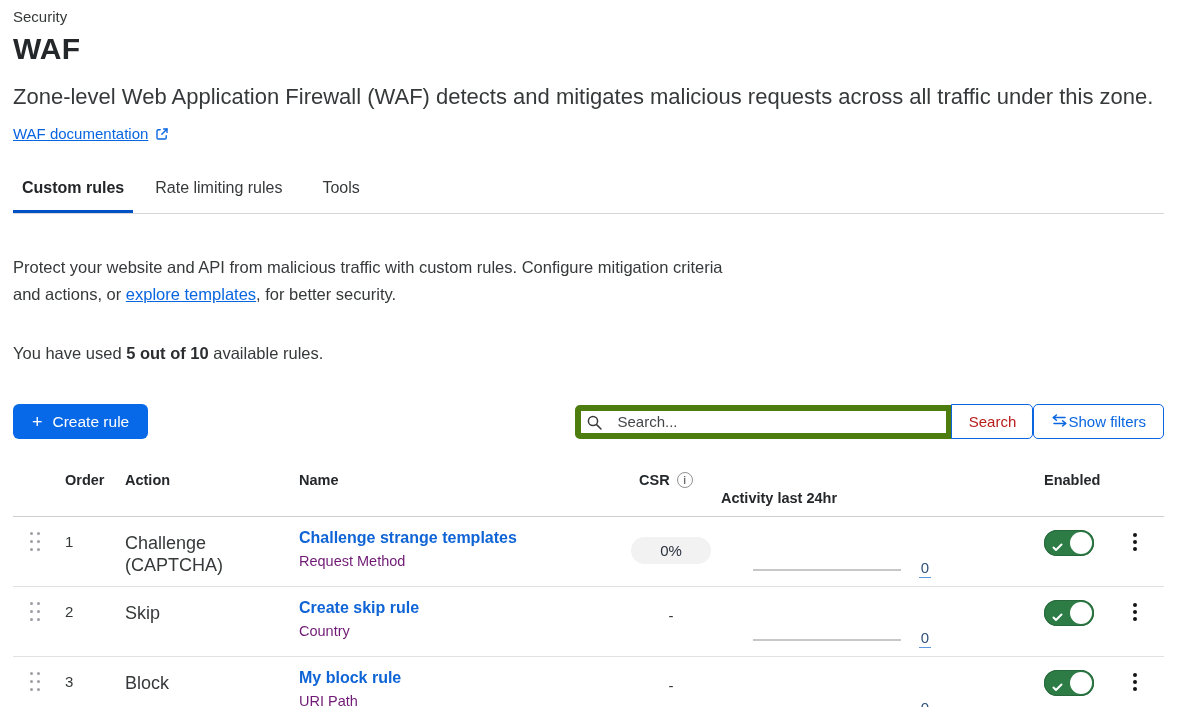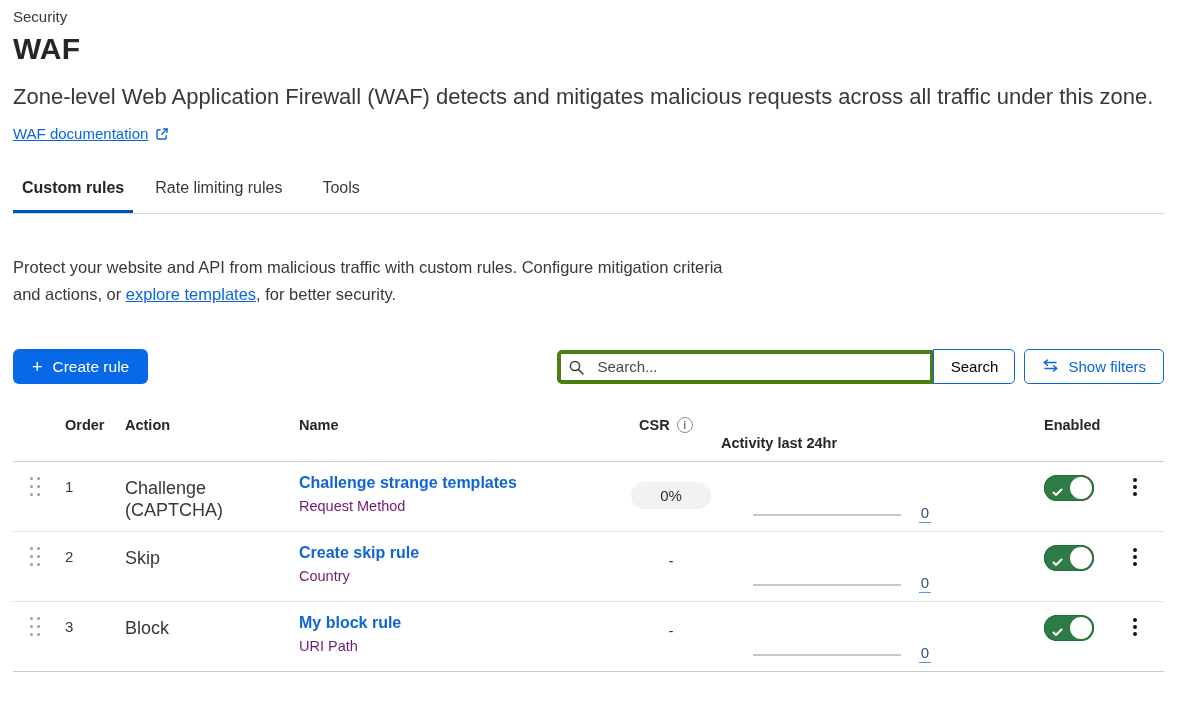--- a/index.html
+++ b/index.html
@@ -42,33 +42,33 @@
   .toolbar { margin-top: 41px; display: flex; justify-content: space-between; align-items: center; }
   .btn-create {
     display: inline-flex; align-items: center; gap: 10px;
     background: #0768e8; color: #fff; border: none; border-radius: 6px;
     height: 35px; padding: 0 19px; font-size: 15.5px; font-family: inherit; cursor: pointer;
   }
   .btn-create .plus { font-size: 18px; font-weight: 400; line-height: 1; }
   .search-group { display: flex; align-items: center; }
   .search-box { position: relative; }
   .search-input {
-    width: 377px; height: 34px; border: 4px solid #4d7c0f; border-radius: 5px 0 0 5px;
+    width: 377px; height: 34px; border: 6px solid #4d7c0f; border-radius: 5px 0 0 5px;
     padding: 0 10px 0 36px; font-size: 15px; font-family: inherit; color: #36393a; outline: none;
   }
   .search-input::placeholder { color: #444749; opacity: 1; }
   .search-icon { position: absolute; left: 11px; top: 9px; }
   .btn-search {
     height: 35px; width: 82px; margin-left: -1px;
     background: #fff; border: 1px solid #0a66e0; border-radius: 0 5px 5px 0;
-    color: #000000; font-size: 15px; font-family: inherit; cursor: pointer; position: relative; z-index: 1;
+    color: #b91c1c; font-size: 15px; font-family: inherit; cursor: pointer; position: relative; z-index: 1;
   }
   .btn-filters {
-    height: 35px; margin-left: 9px; padding: 0 17px;
-    display: inline-flex; align-items: center; gap: 9px;
+    height: 35px; padding: 0 17px;
+    display: inline-flex; align-items: center; 
     background: #fff; border: 1px solid #0a66e0; border-radius: 5px;
     color: #0a66e0; font-size: 15px; font-family: inherit; cursor: pointer;
   }
 
   
   .rules-table { margin-top: 23px; }
   .tgrid {
     display: grid;
     grid-template-columns: 44px 60px 174px 330px 100px 210px 1fr 96px 44px;
     align-items: start;
@@ -145,20 +145,21 @@
   </div>
 
   <div class="tabs">
     <div class="tab active">Custom rules</div>
     <div class="tab">Rate limiting rules</div>
     <div class="tab">Tools</div>
   </div>
 
   <p class="intro"><span>Protect your website and API from malicious traffic with custom rules. Configure mitigation criteria and actions, or </span><a class="inline-link">explore templates</a><span>, for better security.</span></p>
 
+  <p class="usage"><span>You have used </span><b>5 out of 10</b><span> available rules.</span></p>
 
   <div class="toolbar">
     <button class="btn-create">
       <span class="plus">+</span>
       <span>Create rule</span>
     </button>
     <div class="search-group">
       <span class="search-box">
         <span class="search-icon">
           <svg width="17" height="17" viewBox="0 0 17 17" fill="none" stroke="#3a3a3a" stroke-width="1.5" stroke-linecap="round">

